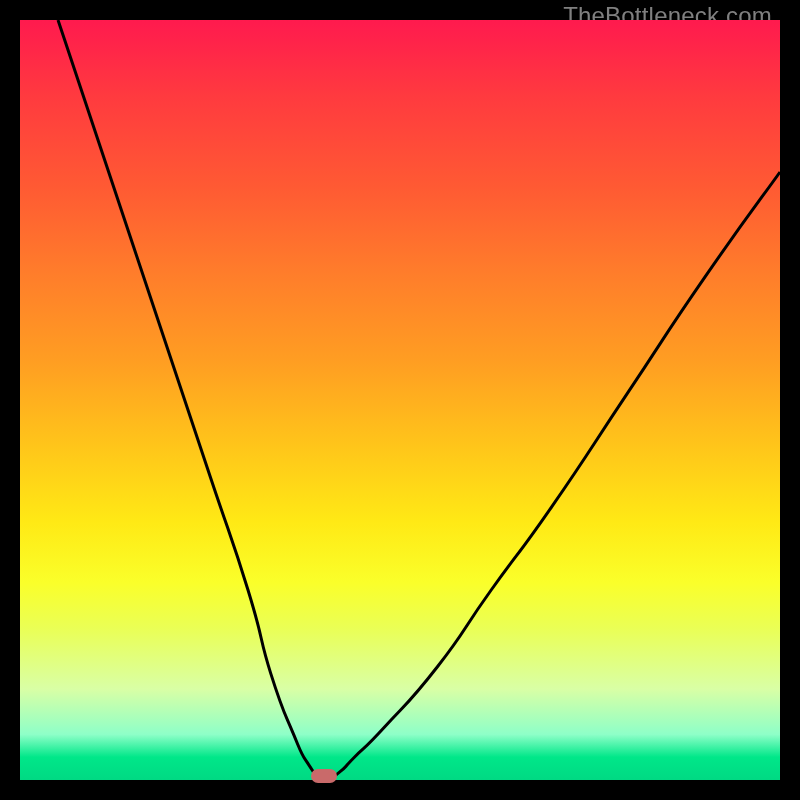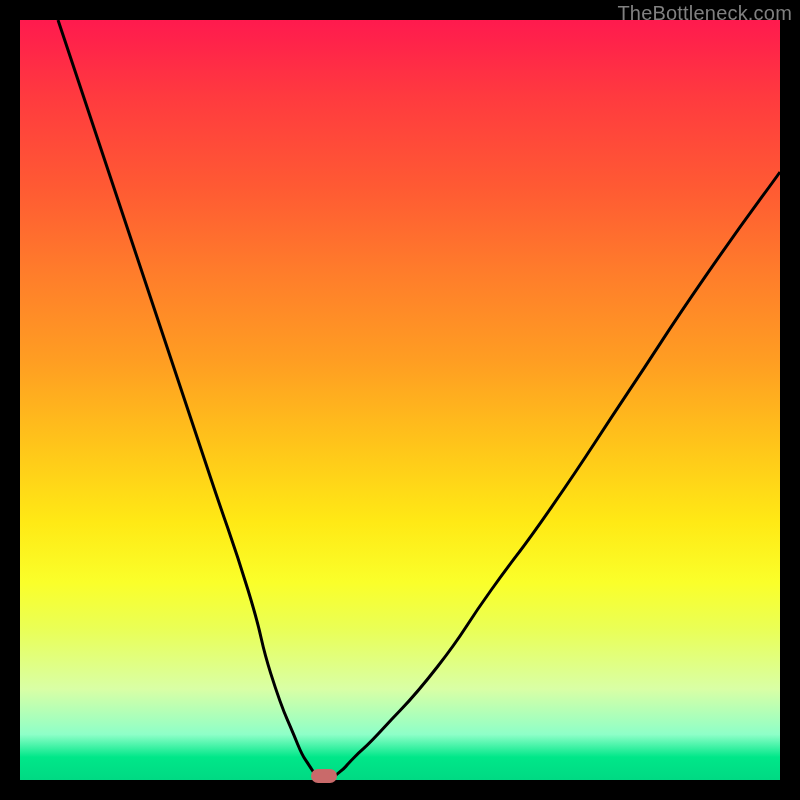--- a/index.html
+++ b/index.html
@@ -35,23 +35,23 @@
       #eaff55 80%,
       #d9ffa5 88%,
       #8effc8 94%,
       #00e789 97%,
       #00d983 100%
     );
   }
   .watermark {
     position: absolute;
     top: 2px;
-    right: 8px;
+    right: 28px;
     color: #808080;
-    font-size: 20px;
+    font-size: 24px;
     font-weight: 500;
     letter-spacing: 0.2px;
     user-select: none;
   }
   .curve-svg {
     position: absolute;
     left: 0;
     top: 0;
     width: 760px;
     height: 760px;

